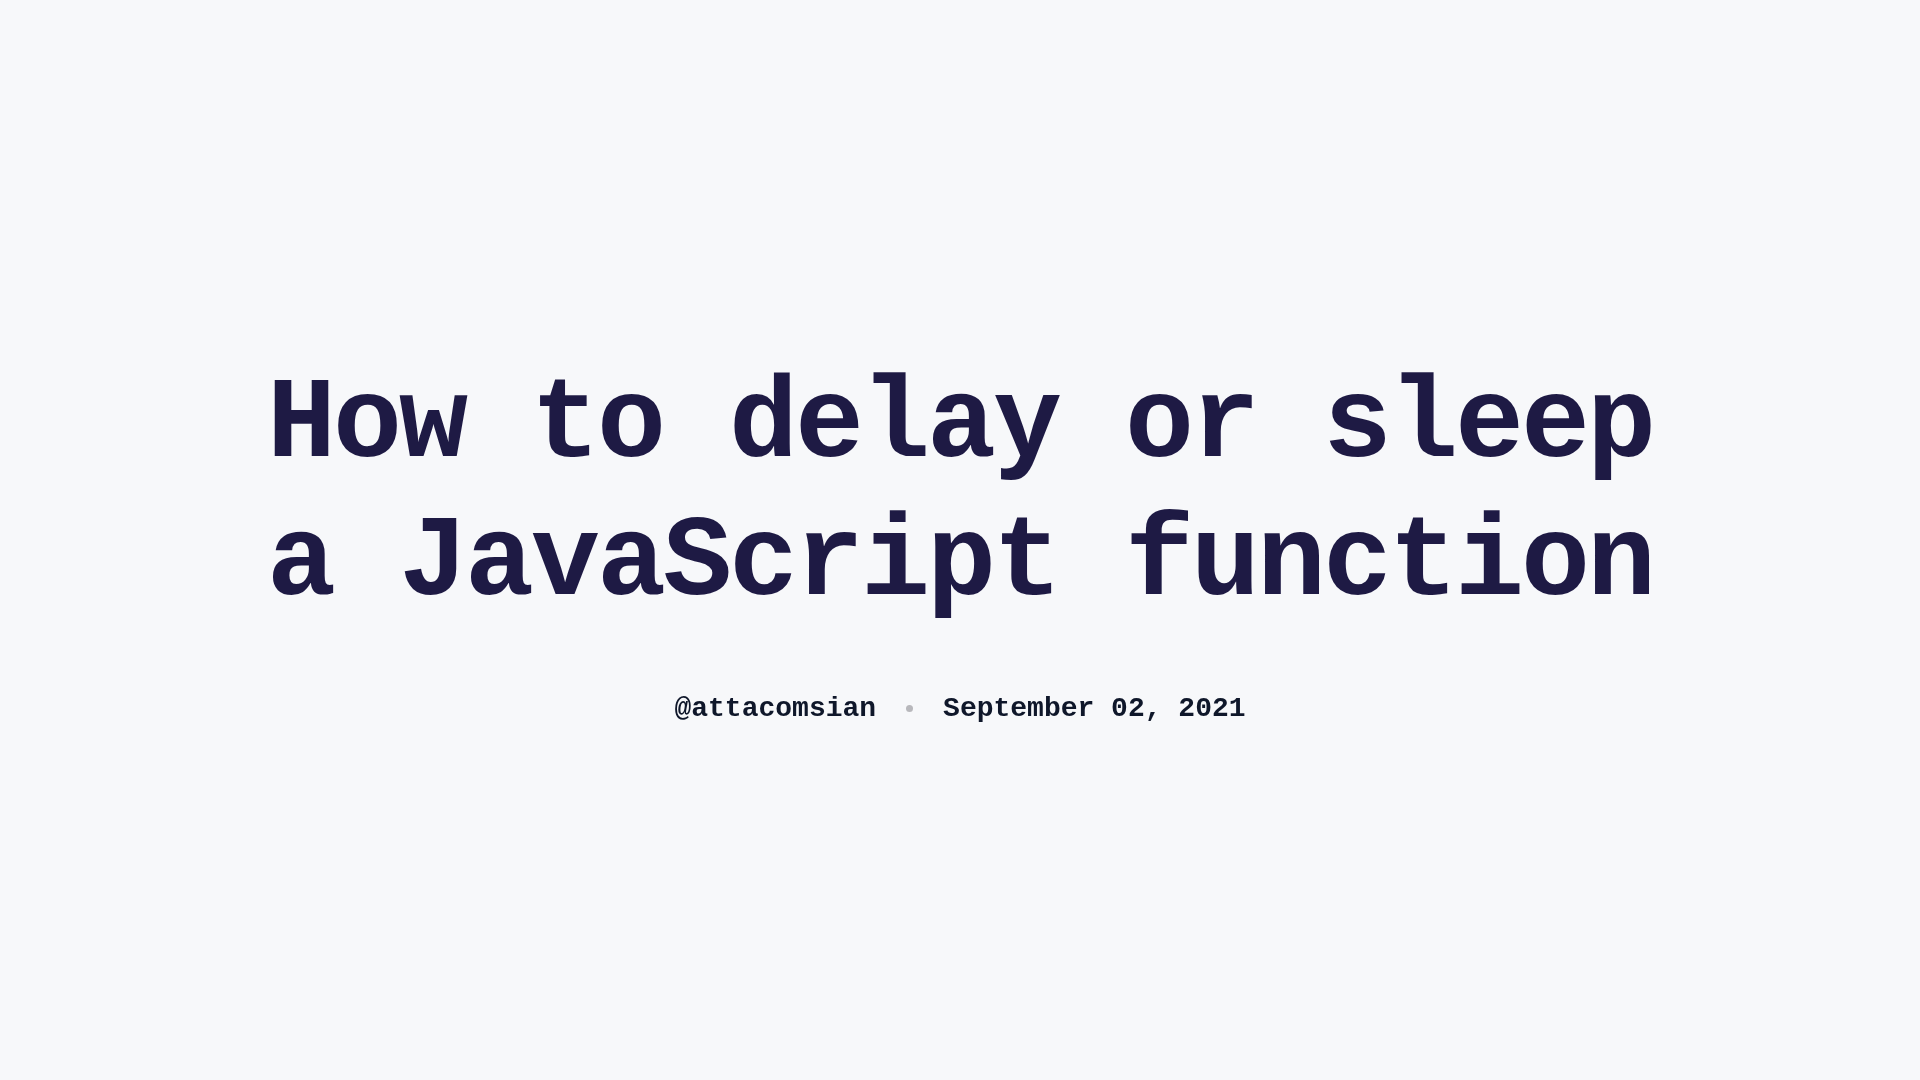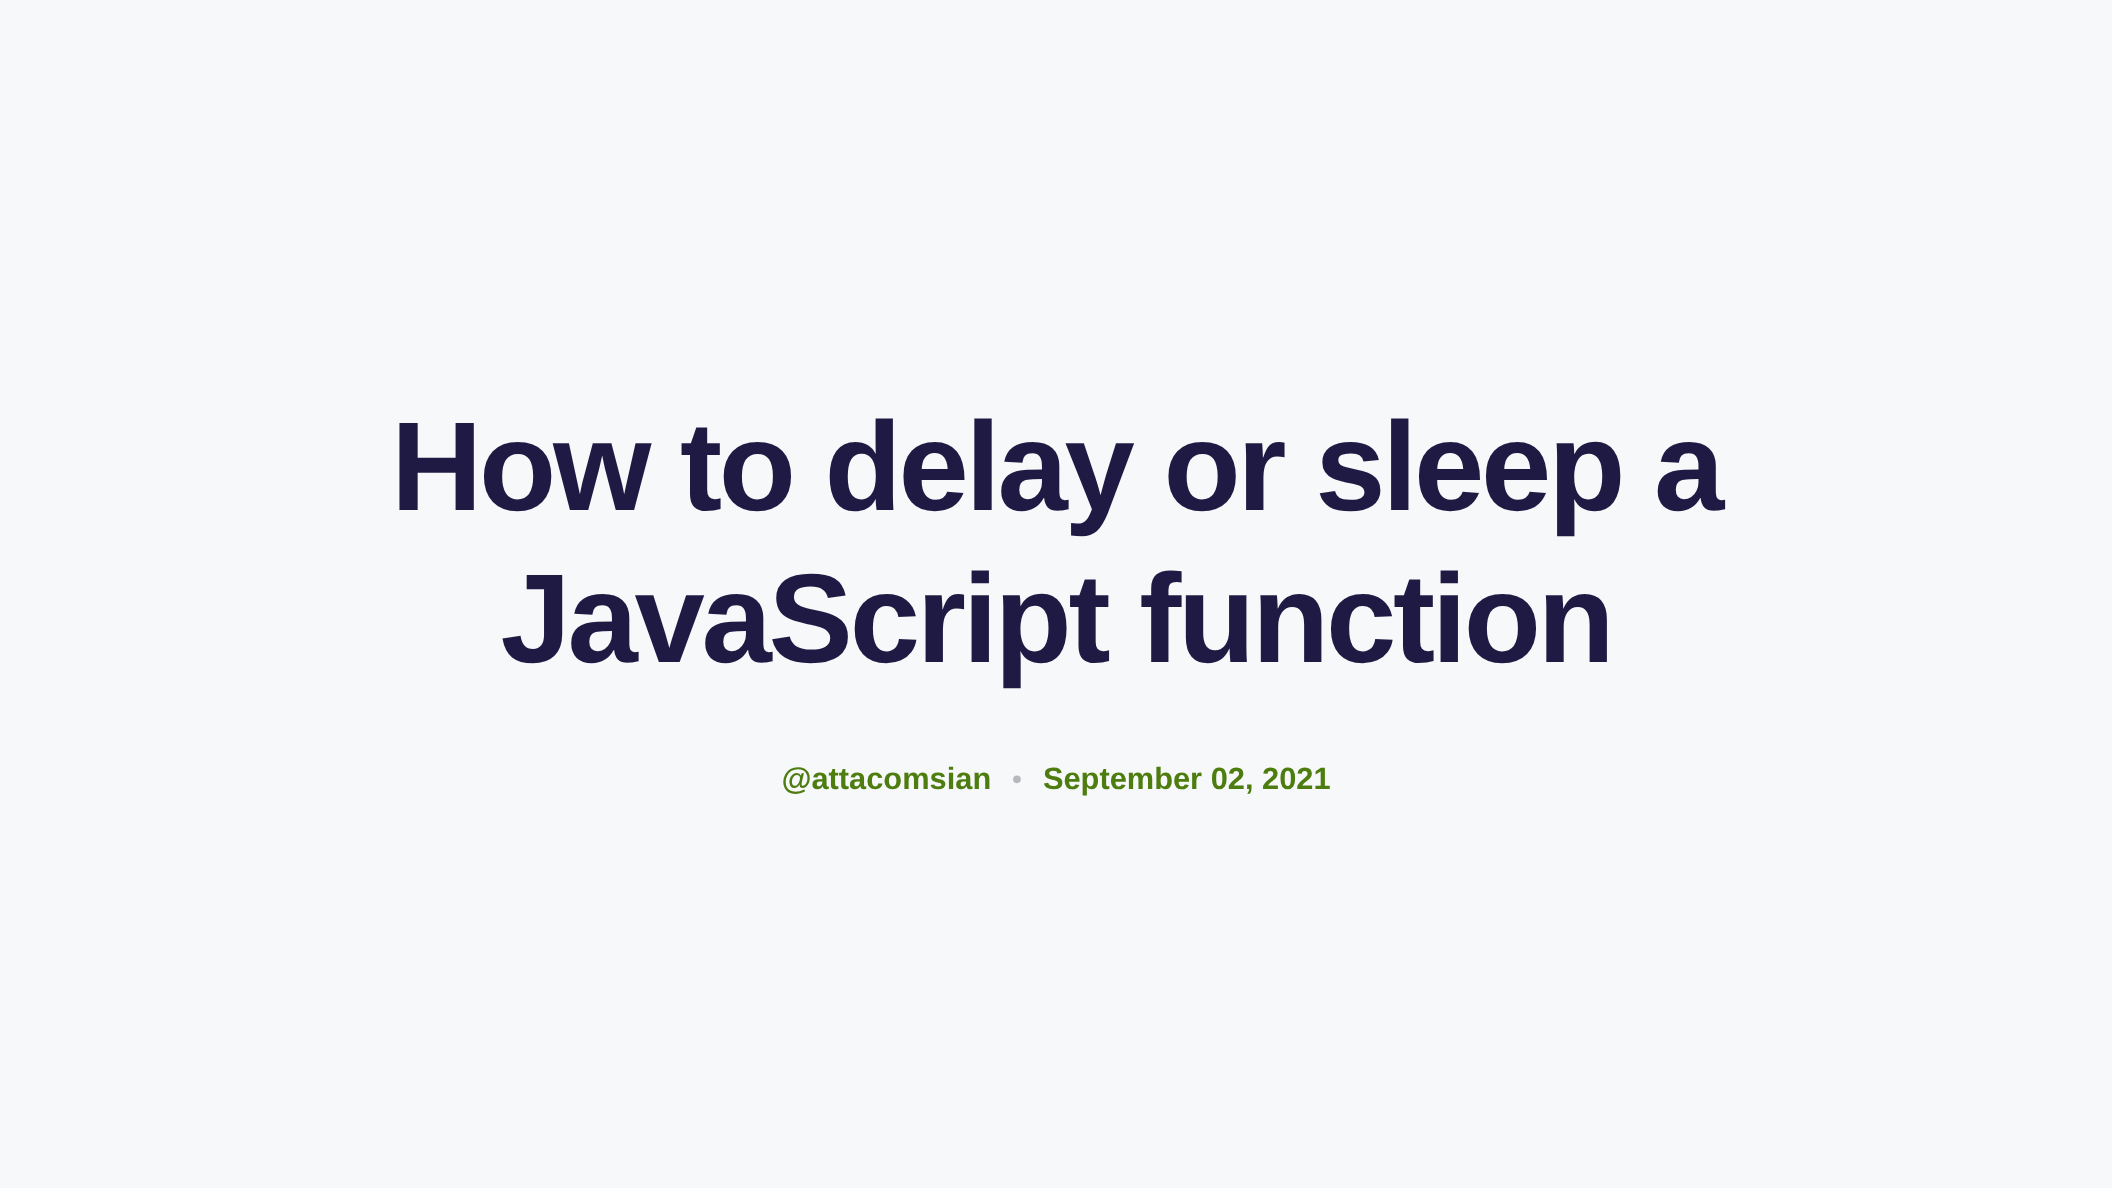--- a/index.html
+++ b/index.html
@@ -15,39 +15,40 @@
       font-family: -apple-system, BlinkMacSystemFont, "Segoe UI", Helvetica, Arial, sans-serif;
       display: flex;
       flex-direction: column;
       justify-content: center;
       align-items: center;
     }
     
     .container {
       text-align: center;
       max-width: 1400px;
+      font-family: Liberation Mono, monospace;
     }
     
     .title {
       font-size: 115px;
       font-weight: 800;
       color: #1e1a44;
       line-height: 1.2;
       letter-spacing: -3px;
       margin-bottom: 60px;
     }
     
     .meta {
       display: flex;
       justify-content: center;
       align-items: center;
-      gap: 20px;
+      gap: 30px;
       font-size: 28px;
       font-weight: 700;
-      color: #4d7c0f;
+      color: #0f172a;
       text-align: right;
     }
     
     .separator {
       width: 7px;
       height: 7px;
       background-color: #b8b8bc;
       border-radius: 50%;
     }
   </style>

